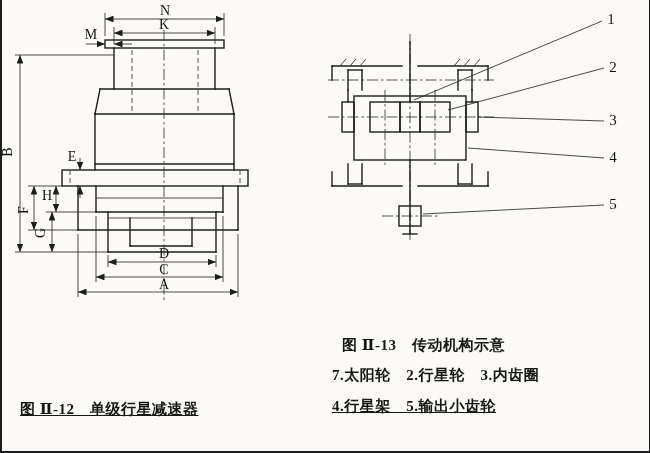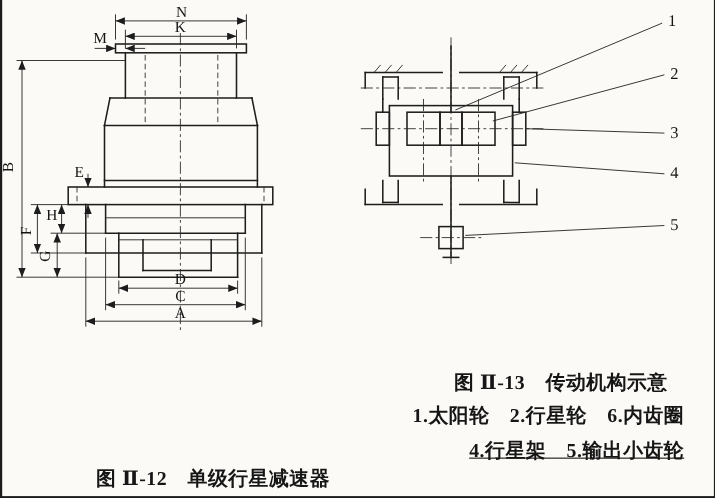--- a/index.html
+++ b/index.html
@@ -16,31 +16,31 @@
   }
   svg.art{position:absolute;left:0;top:0;}
   .ol{stroke:#1d1d1d;stroke-width:1.4;fill:none;stroke-linecap:square;}
   .thin{stroke:#2a2a2a;stroke-width:0.85;fill:none;}
   .cl{stroke:#2a2a2a;stroke-width:0.8;fill:none;stroke-dasharray:11 3 2.5 3;}
   .hid{stroke:#2a2a2a;stroke-width:0.8;fill:none;stroke-dasharray:5 3;}
   .dim{font-family:"Liberation Serif","DejaVu Serif",serif;font-size:14px;fill:#141414;}
   .num{font-family:"Liberation Serif","DejaVu Serif",serif;font-size:15px;fill:#141414;}
   .caption{
     position:absolute;
-    text-align:right;
-    font-size:18px;
+    text-align:left;
+    font-size:15px;
     font-weight:700;
     color:#161616;
     letter-spacing:0.5px;
     white-space:nowrap;
   }
   .caption-right{left:340px;top:336px;width:265px;}
   .legend1{left:330px;top:366px;width:290px;}
   .legend2{left:330px;top:397px;width:290px;text-decoration:underline;}
-  .caption-left{left:18px;top:423px;width:280px;}
+  .caption-left{left:18px;top:400px;width:280px;text-decoration:underline;}
 </style>
 </head>
 <body>
 
 <div class="page">
 
   <svg class="art" width="650" height="453" viewBox="0 0 650 453">
     <defs>
       <marker id="arr" viewBox="0 0 10 8" refX="10" refY="4" markerWidth="10" markerHeight="8" orient="auto-start-reverse">
         <path d="M0,0 L10,4 L0,8 z" fill="#1d1d1d"></path>
@@ -226,17 +226,17 @@
         <text class="num" x="609" y="24" text-anchor="middle">1</text>
         <text class="num" x="611" y="72" text-anchor="middle">2</text>
         <text class="num" x="611" y="125" text-anchor="middle">3</text>
         <text class="num" x="611" y="162" text-anchor="middle">4</text>
         <text class="num" x="611" y="209" text-anchor="middle">5</text>
       </g>
     </g>
   </svg>
 
   <div class="caption caption-right">图 Ⅱ-13　传动机构示意</div>
-  <div class="caption legend1">1.太阳轮　2.行星轮　6.内齿圈</div>
+  <div class="caption legend1">7.太阳轮　2.行星轮　3.内齿圈</div>
   <div class="caption legend2">4.行星架　5.输出小齿轮</div>
   <div class="caption caption-left">图 Ⅱ-12　单级行星减速器</div>
 
 </div>
 
 </body></html>

